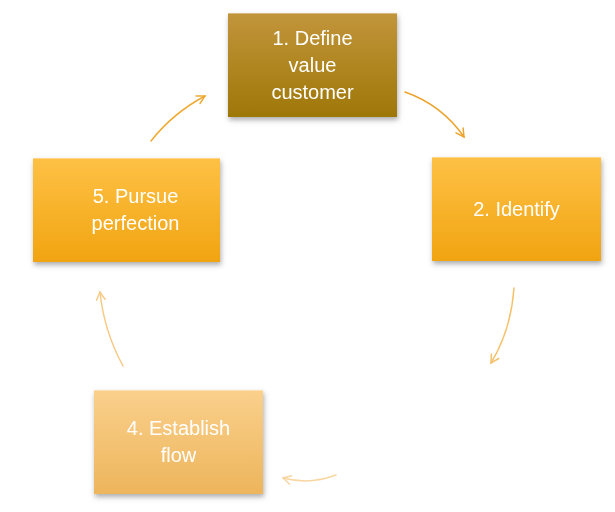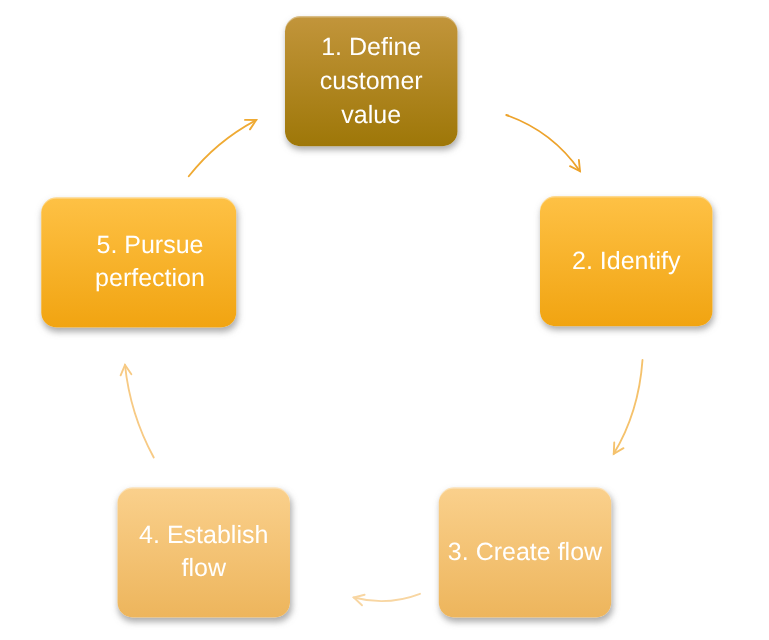--- a/index.html
+++ b/index.html
@@ -16,23 +16,23 @@
     overflow: hidden;
   }
   .arrow-layer {
     position: absolute;
     left: 0; top: 0;
     width: 615px; height: 512px;
     pointer-events: none;
   }
   .step {
     position: absolute;
-    width: 138px;
+    width: 169px;
     height: 104px;
-    border-radius: 12px;
+    border-radius: 0;
     display: flex;
     flex-direction: column;
     align-items: center;
     justify-content: center;
     text-align: center;
     color: #ffffff;
     font-size: 20px;
     line-height: 27px;
     box-shadow: inset 0 1px 0 rgba(255,255,255,0.35), 1px 3px 5px rgba(105,105,105,0.55);
   }
@@ -66,31 +66,28 @@
         <path d="M 96.5,300.3 L 100,292 L 105.1,299.4"></path>
       </g>
       <g fill="none" stroke="#EFAA33" stroke-width="1.5" stroke-linecap="round">
         <path d="M 151,141 Q 173,113 205,96"></path>
         <path d="M 196.0,95.9 L 205,96 L 200.0,103.5"></path>
       </g>
     </svg>
 
   <div class="step s1" style="background: linear-gradient(rgb(194, 149, 59), rgb(158, 119, 8)); color: rgb(255, 255, 255);">
     <div class="line">1. Define</div>
+    <div class="line">value</div>
     <div class="line">customer</div>
-    <div class="line">value</div>
   </div>
 
   <div class="step s2" style="background: linear-gradient(rgb(254, 193, 69), rgb(241, 164, 17)); color: rgb(255, 255, 255);">
     <div class="line">2. Identify</div>
   </div>
 
-  <div class="step s3" style="background: linear-gradient(rgb(250, 208, 140), rgb(237, 181, 92)); color: rgb(255, 255, 255);">
-    <div class="line">3. Create flow</div>
-  </div>
 
   <div class="step s4" style="background: linear-gradient(rgb(250, 208, 140), rgb(237, 181, 92)); color: rgb(255, 255, 255);">
     <div class="line">4. Establish</div>
     <div class="line">flow</div>
   </div>
 
   <div class="step s5" style="background: linear-gradient(rgb(254, 193, 69), rgb(241, 164, 17)); color: rgb(255, 255, 255);">
     <div class="line">5. Pursue</div>
     <div class="line">perfection</div>
   </div>

